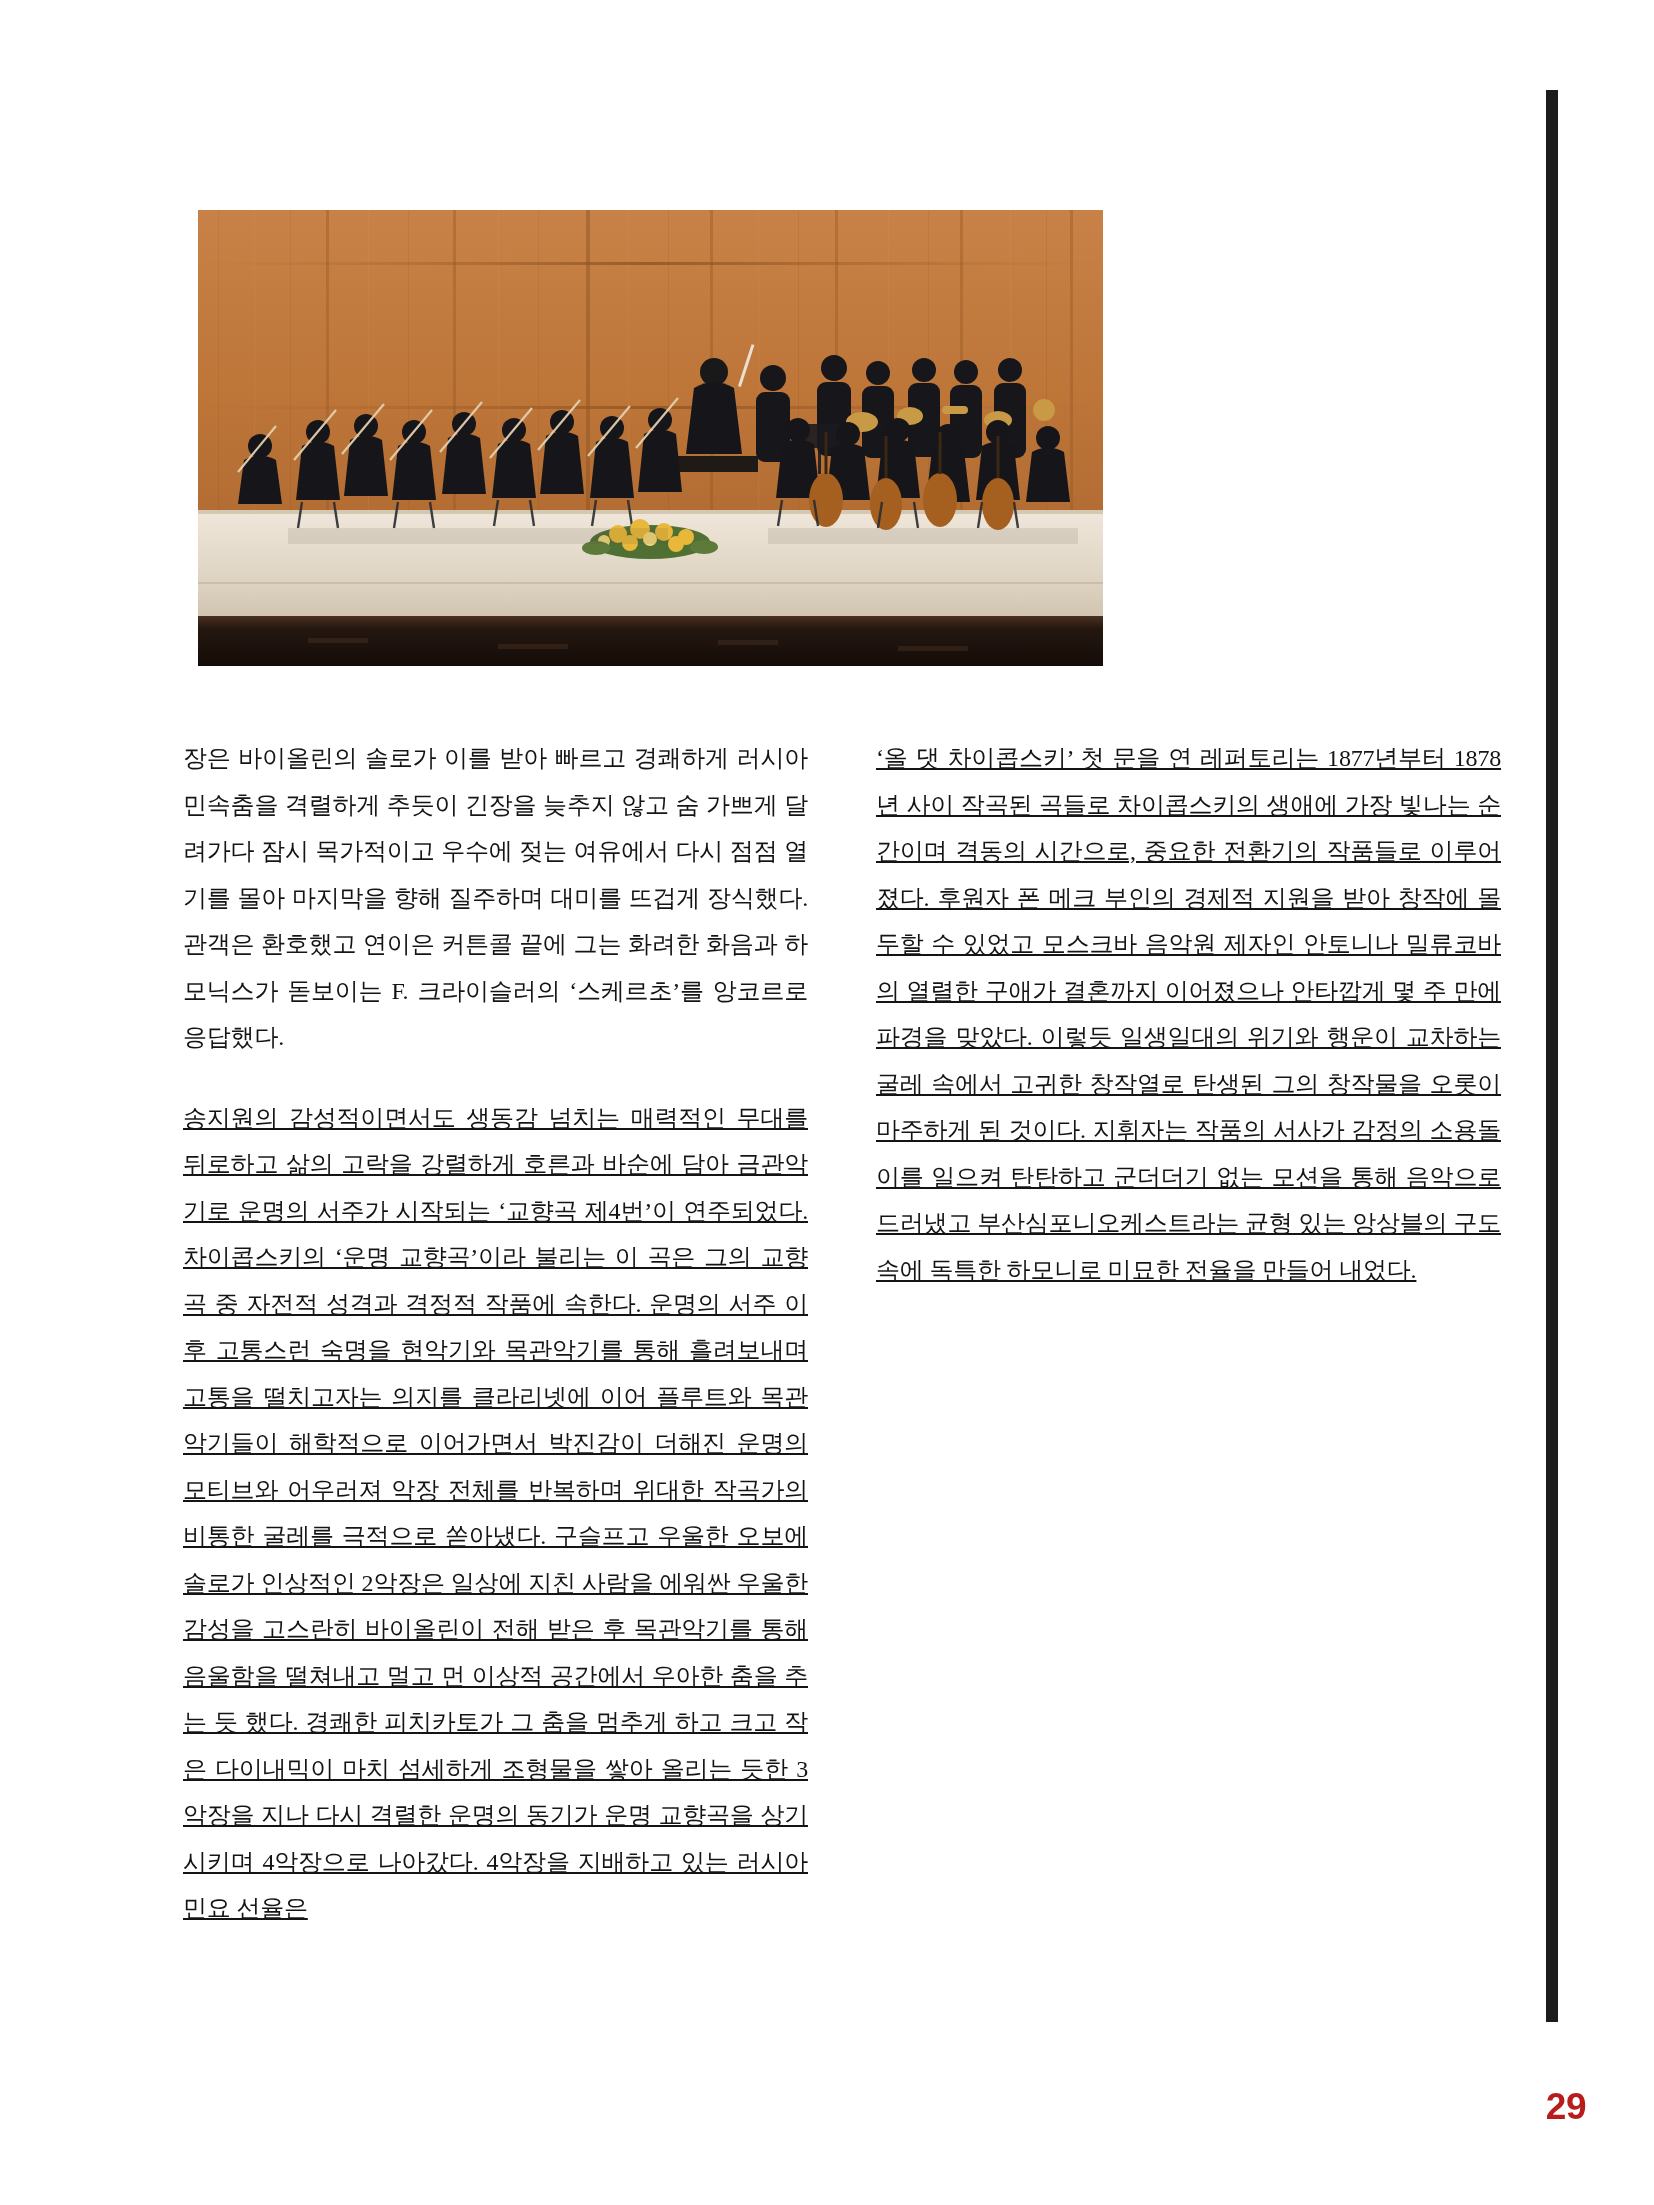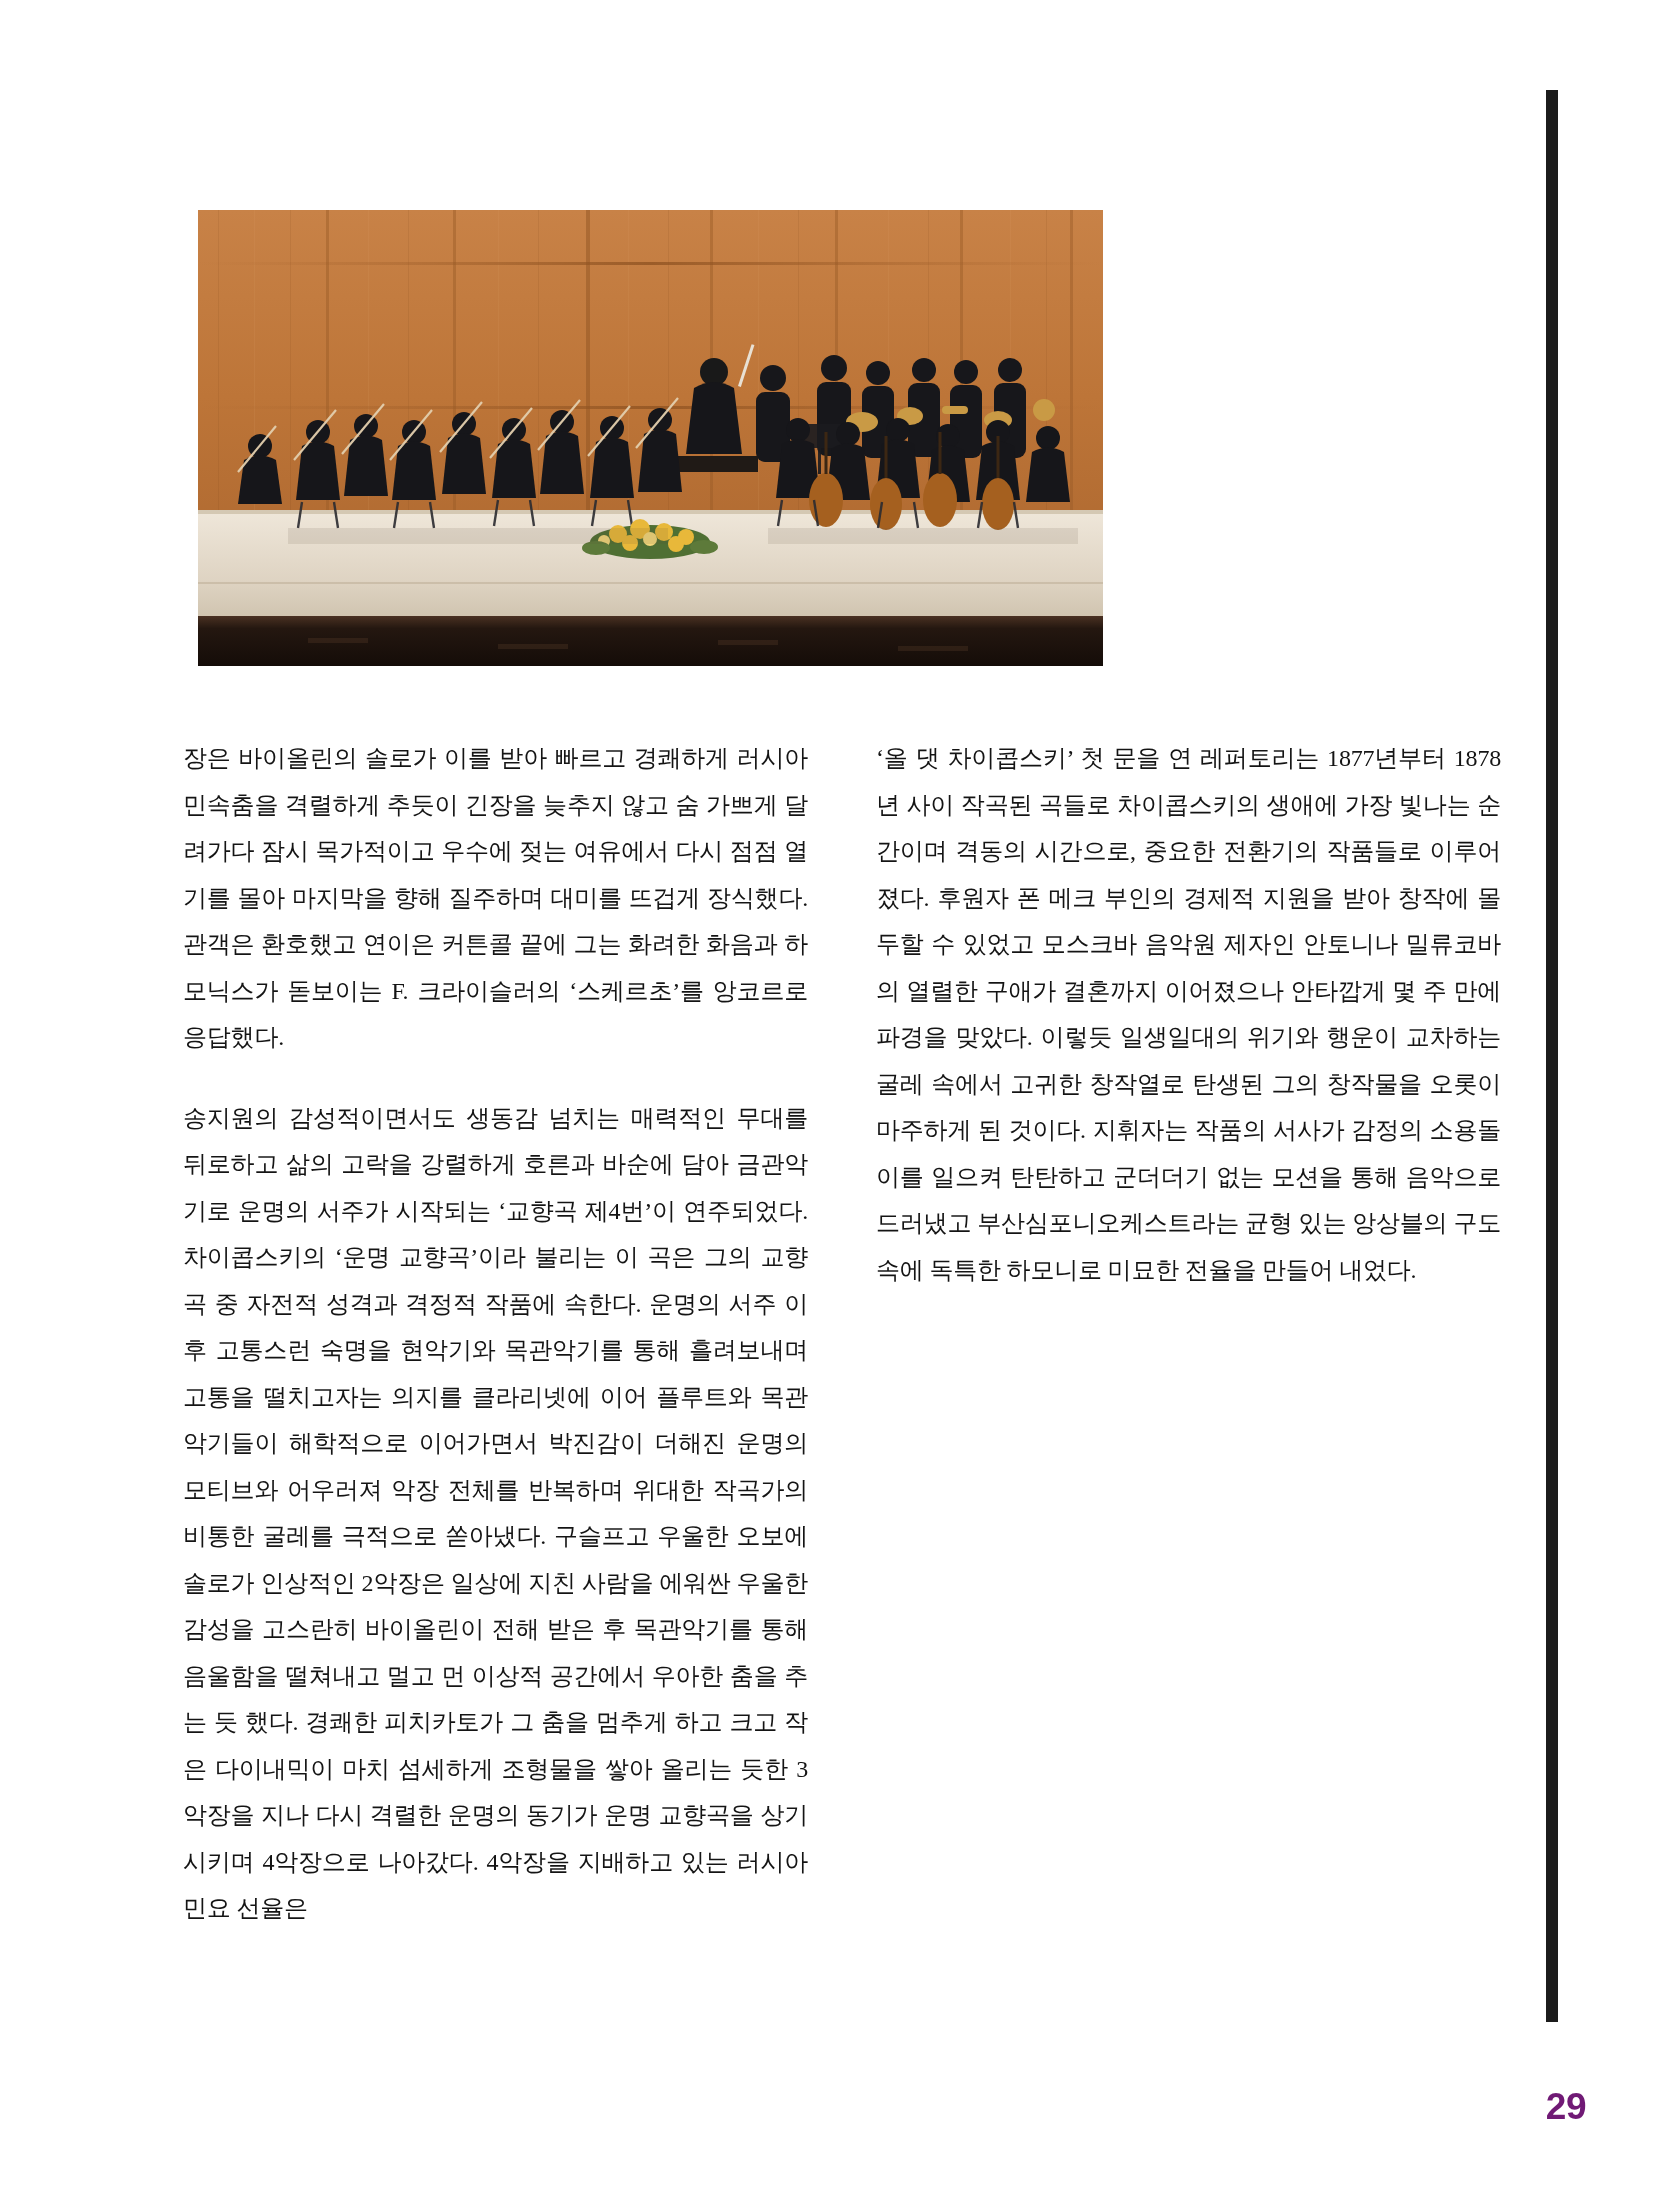--- a/index.html
+++ b/index.html
@@ -28,21 +28,21 @@
 
   
   .page-number {
     position: absolute;
     right: 68px;
     top: 2086px;
     font-family: "Liberation Sans", "DejaVu Sans", sans-serif;
     font-weight: 700;
     font-size: 37px;
     letter-spacing: -0.5px;
-    color: #701a75;
+    color: #b91c1c;
     text-align: left;
   }
 
   
   .photo {
     position: absolute;
     left: 198px;
     top: 210px;
     width: 905px;
     height: 456px;
@@ -71,21 +71,21 @@
     font-size: 24px;
     line-height: 46.5px;
     text-align: justify;
     text-justify: inter-character;
     word-break: break-all;
     margin: 0 0 34px 0;
     letter-spacing: -0.2px;
     color: #141414;
     font-weight: 500;
   }
-  .para:last-child { margin-bottom: 0; }
+  .para:last-child { margin-bottom: 0; text-decoration: underline; }
 </style>
 </head>
 <body>
 
 <div class="photo">
   <svg viewBox="0 0 905 456" preserveAspectRatio="none">
     <defs>
       <linearGradient id="wallGrad" x1="0" y1="0" x2="0" y2="1">
         <stop offset="0%" stop-color="#c88247"></stop>
         <stop offset="55%" stop-color="#bd7538"></stop>

